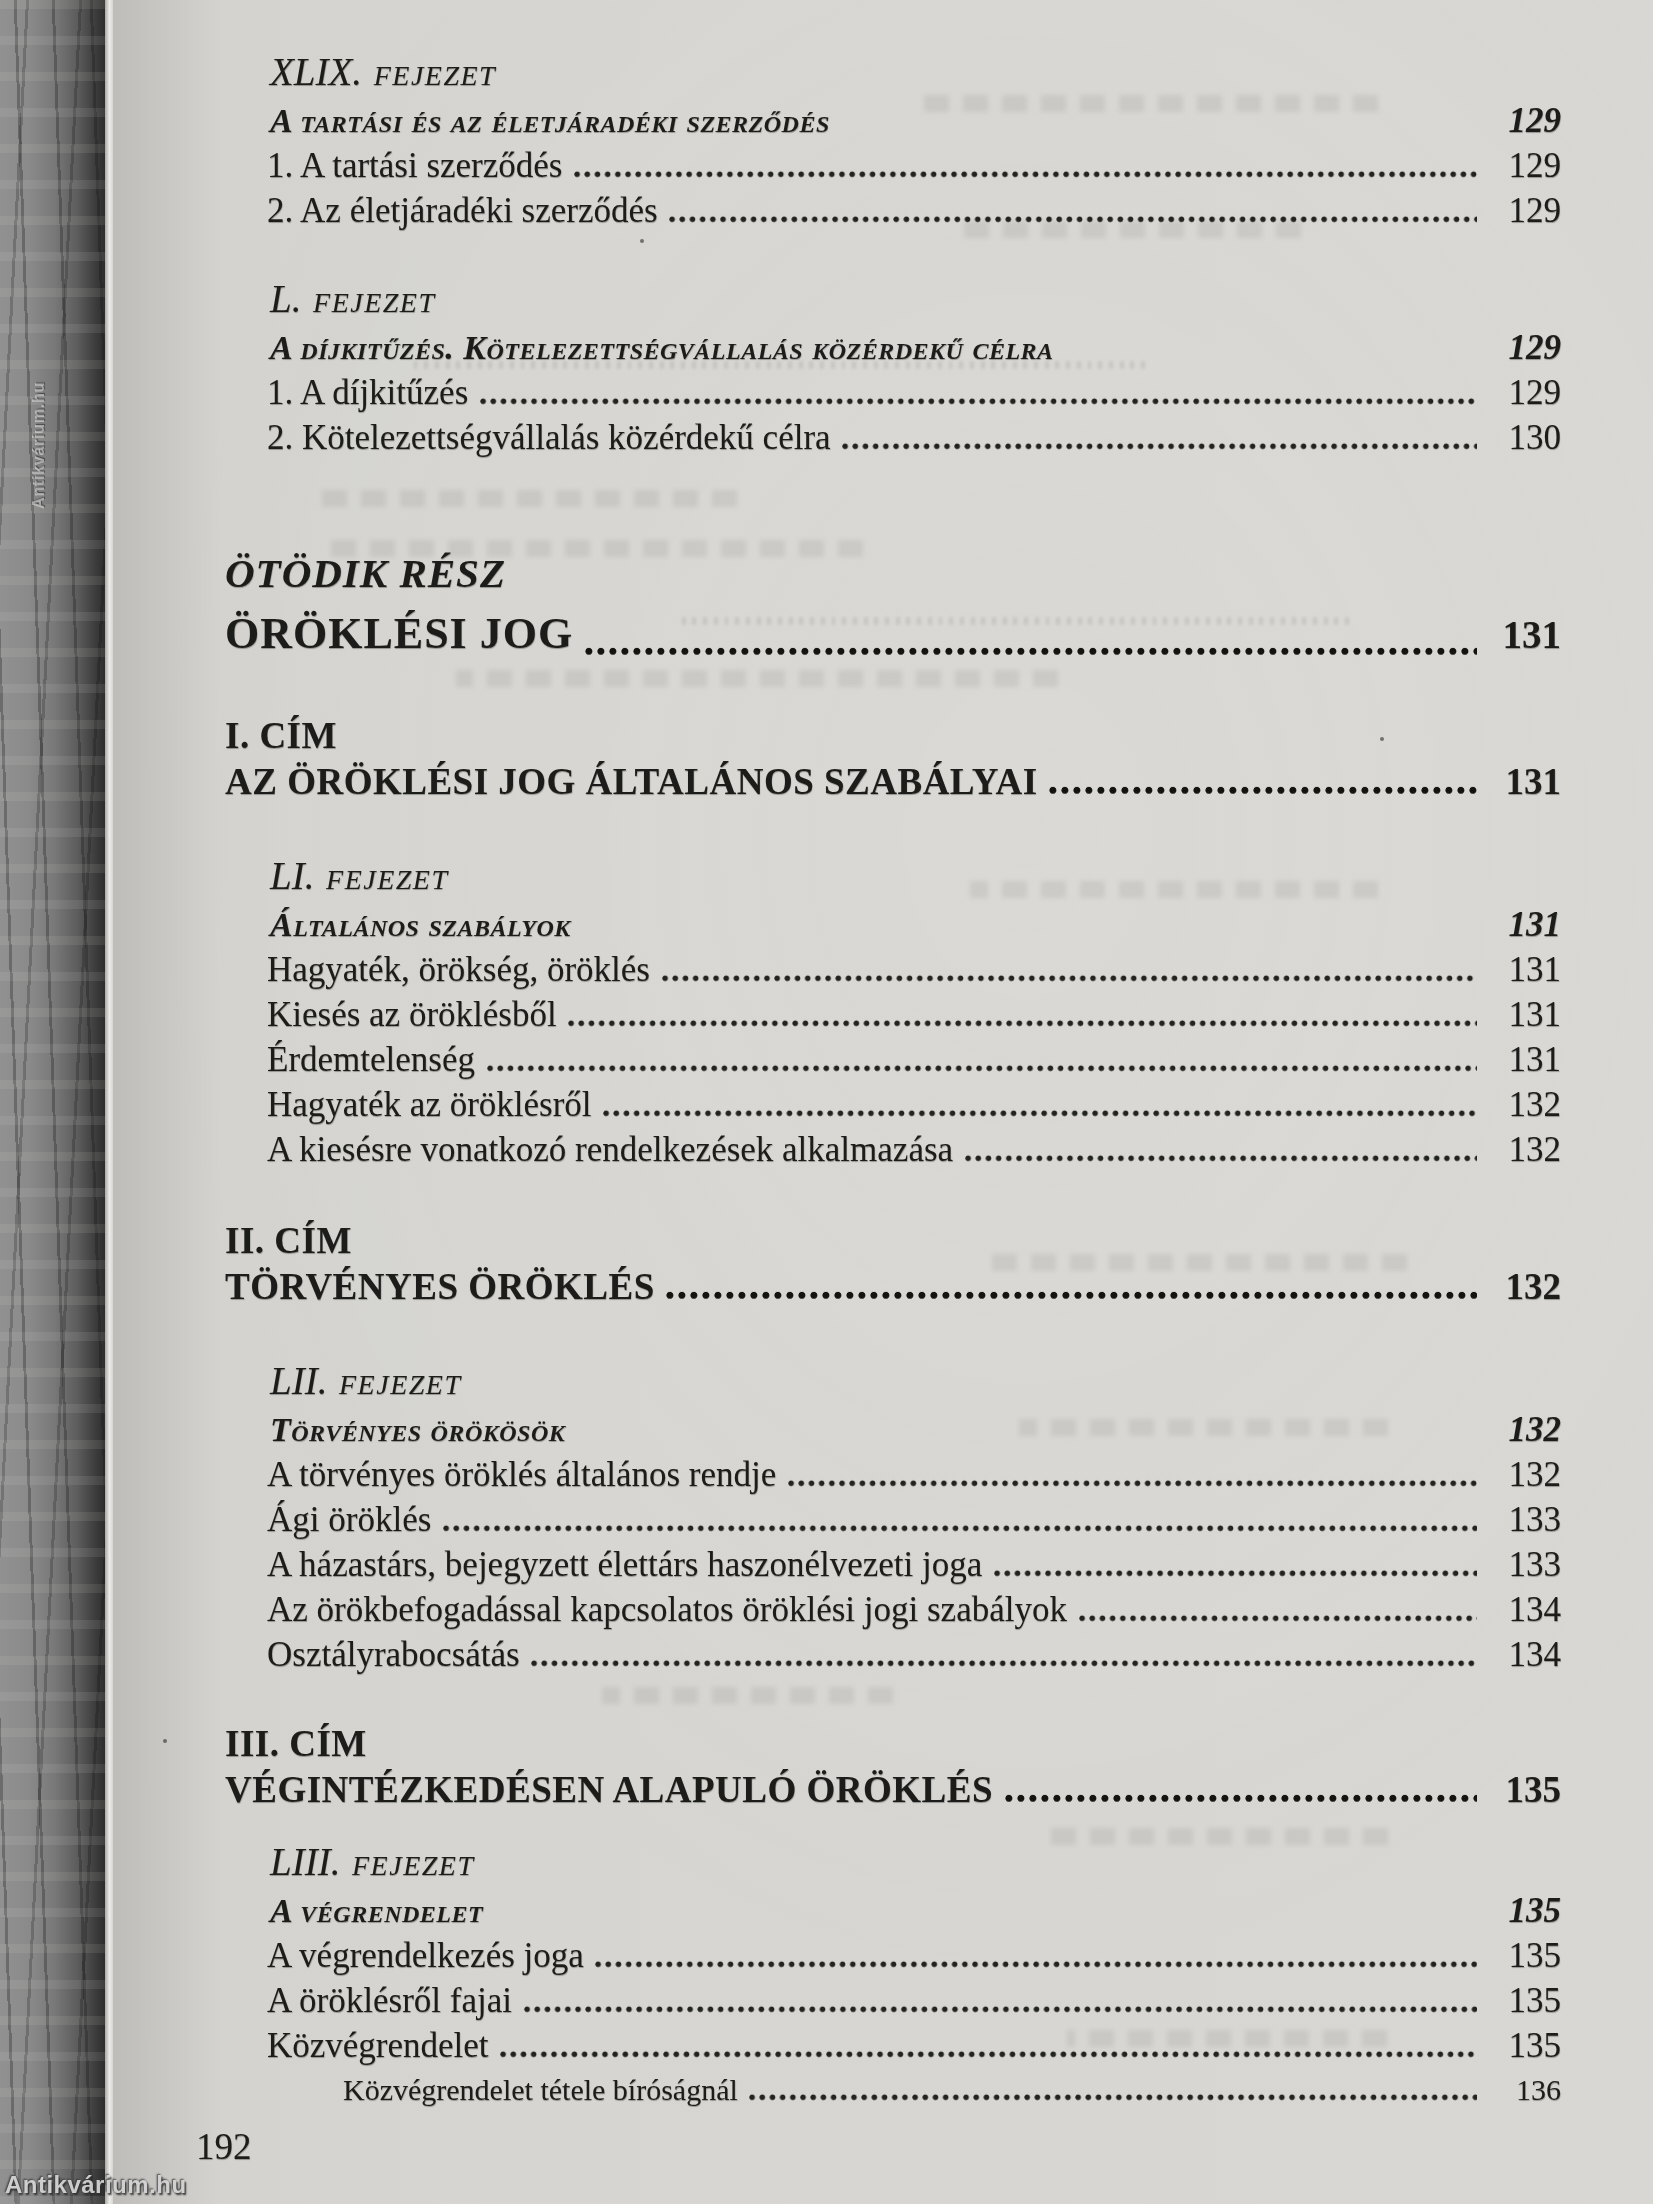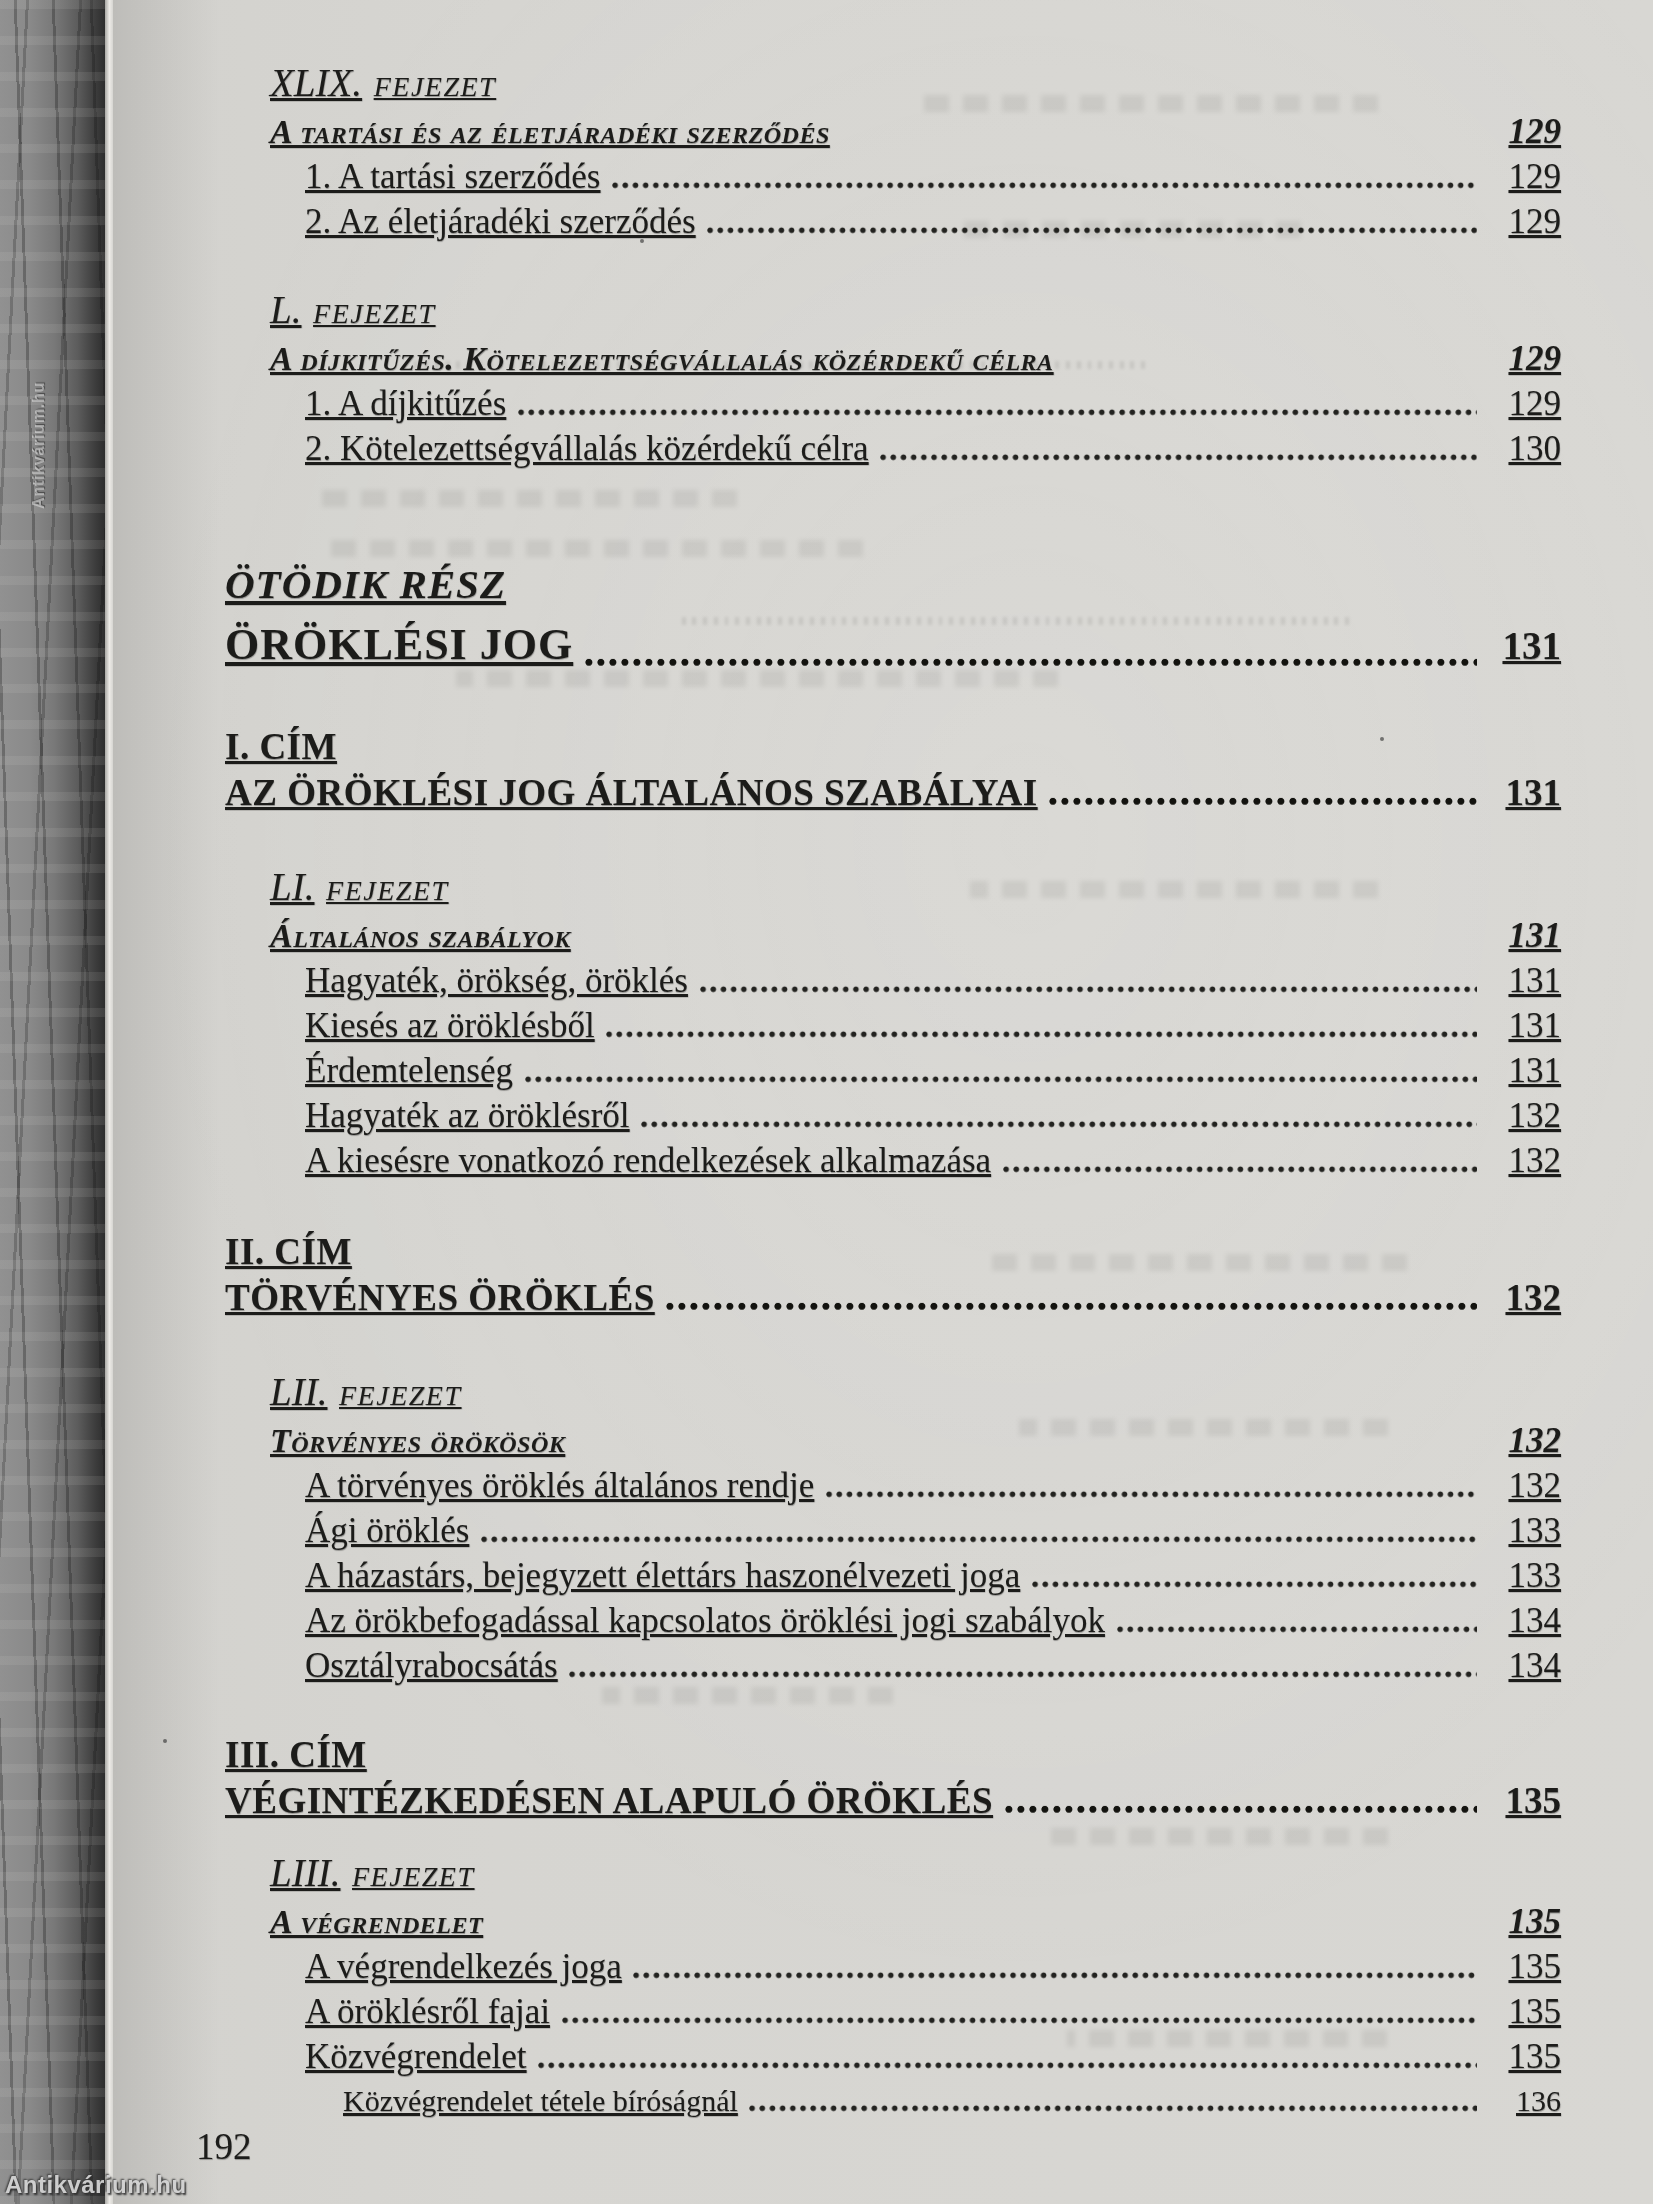--- a/index.html
+++ b/index.html
@@ -25,38 +25,38 @@
   .page-edge{
     position:absolute;left:105px;top:0;bottom:0;width:7.8px;
     background:linear-gradient(90deg,#a9a8a4,#edebe7 55%,#d6d5d1 100%);
   }
   .page-shade{
     position:absolute;left:113px;top:0;bottom:0;width:107px;pointer-events:none;
     background:linear-gradient(90deg,rgba(0,0,0,.10),rgba(0,0,0,0));
   }
 
   
-  .toc{ position:absolute;left:225px;right:93px;top:60px;text-decoration:underline; }
+  .toc{ position:absolute;left:225px;right:93px;top:49px; }
   .row{ display:flex;align-items:baseline;line-height:45px;font-size:35px; }
   .row .txt{ white-space:nowrap; }
   .leader{
     flex:1;align-self:flex-end;height:12.6px;margin:0 7.8px 7.8px 11.6px;
     background-image:radial-gradient(circle at 3.1px 6.3px,#22221f 2.4px,rgba(32,32,30,0) 3.2px);
     background-size:10.2px 12.6px;background-repeat:repeat-x;
   }
   .leader.bold{
     background-image:radial-gradient(circle at 3.9px 6.3px,#13130f 3.1px,rgba(18,18,14,0) 3.9px);
     background-size:12px 12.6px;
   }
   .leader.hidden{ visibility:hidden; }
   .pnum{ min-width:76px;text-align:right; }
   .pnum.bi{ font-weight:700;font-style:italic; }
 
   .indent-1{ margin-left:45px; }   
-  .indent-2{ margin-left:80px; }   
+  .indent-2{ margin-left:42px; }   
   .indent-3{ margin-left:118px;align-items:center; }  
 
   .fej-head{ font-style:italic;font-size:39px; }
   .fej-head .label{ font-size:28px;margin-left:11.6px;letter-spacing:1.5px; }
   .chap-title{ font-style:italic;font-weight:700;font-variant:small-caps;font-size:34px;letter-spacing:0.5px; }
   .part-head{ font-weight:700;font-style:italic;font-size:41px;line-height:62px;letter-spacing:1px; }
   .part-title-row{ line-height:60px; }
   .part-title-row .txt{ font-weight:700;font-size:44px;letter-spacing:1px; }
   .part-title-row .pnum{ font-weight:700;font-size:39px; }
   .cim-head{ font-weight:700;font-size:37px;line-height:47px;letter-spacing:0.5px; }

